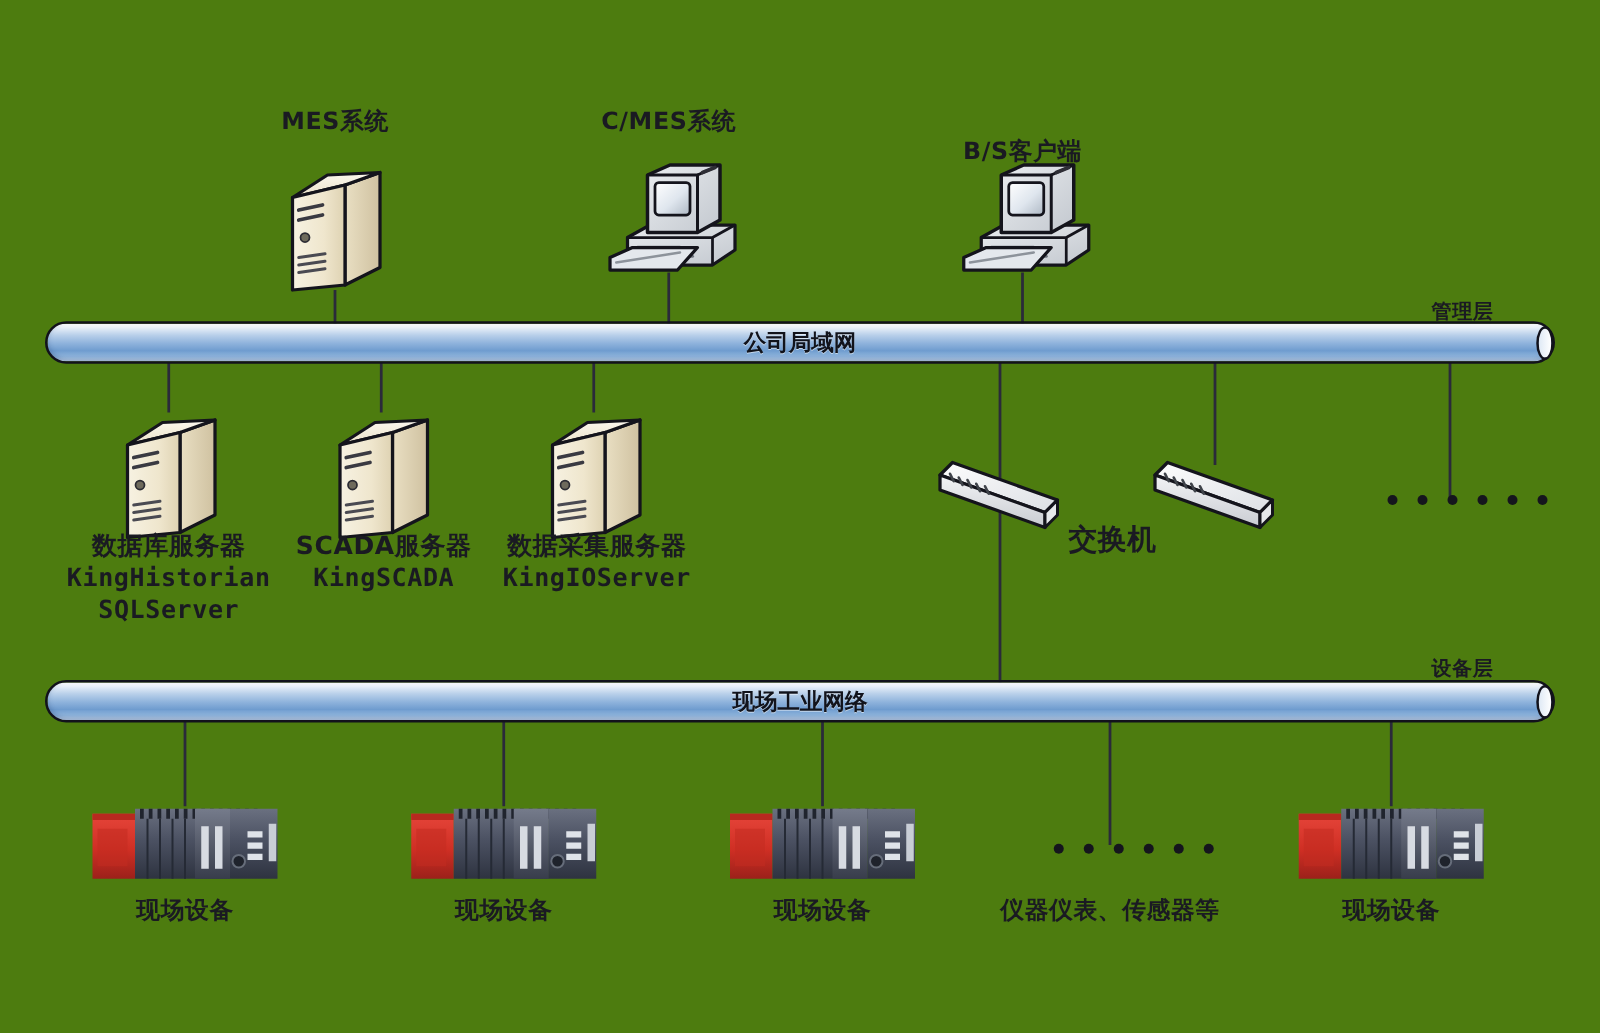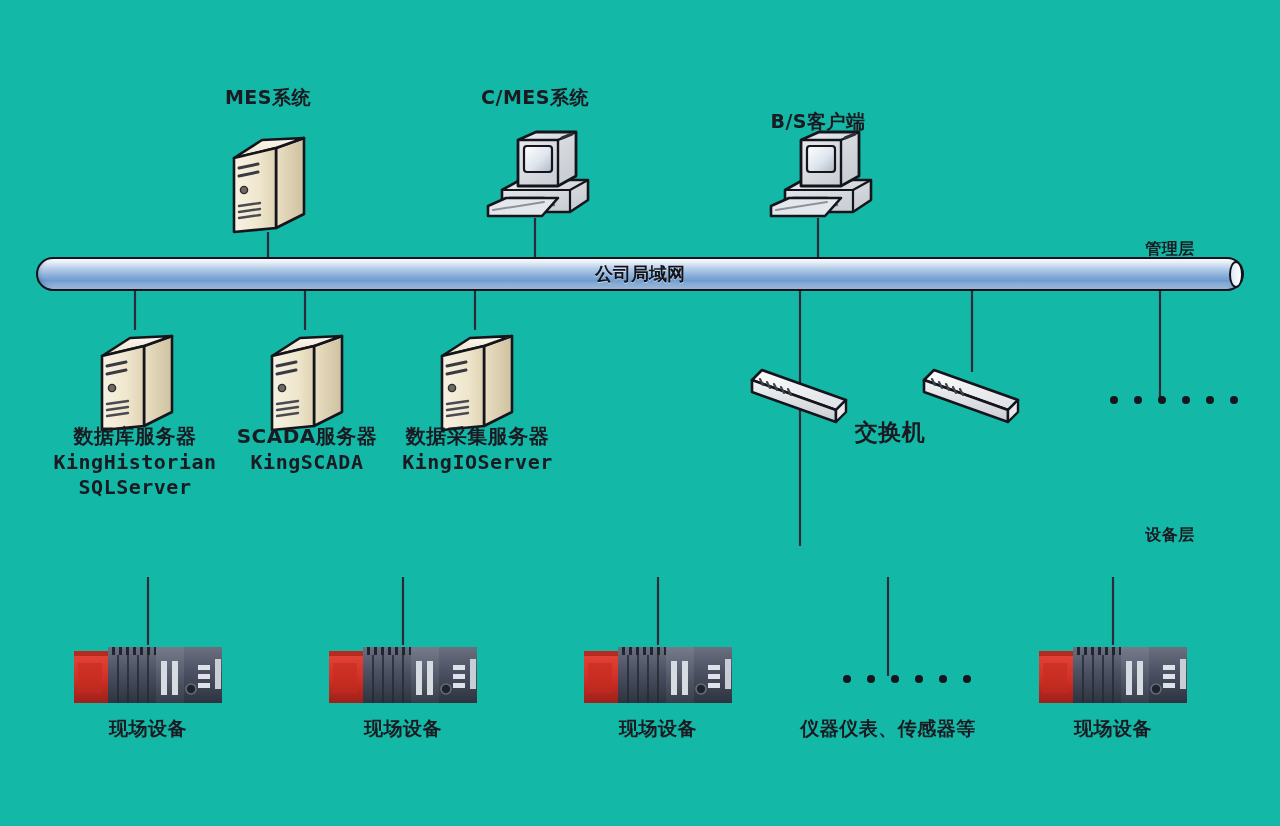--- a/index.html
+++ b/index.html
@@ -8,21 +8,21 @@
     background: #ffffff;
   }
   body {
     width: 1280px; height: 826px;
     font-family: "Liberation Sans", "DejaVu Sans", sans-serif;
     overflow: hidden;
   }
   #canvas {
     position: relative;
     width: 1280px; height: 826px;
-    background: #14b8a6;
+    background: #4d7c0f;
   }
   #wires { position: absolute; left: 0; top: 0; width: 1280px; height: 826px; }
 
   
   .lbl {
     position: absolute;
     color: #1a1a22;
     white-space: pre;
     text-align: center;
     line-height: 1.28;
@@ -307,20 +307,24 @@
     <i></i>
       <i></i>
       <i></i>
       <i></i>
       <i></i>
       <i></i>
   </div>
 
   <div class="lbl lbl-cn layer-label" style="left:1105px; top:506px; width:130px;">设备层</div>
 
+  <div class="bus" style="left:36px; top:544px; width:1208px;">
+    <div class="bus-text lbl-cn bus-label">现场工业网络</div>
+    <div class="cap"></div>
+  </div>
 
   <div class="plc" style="left:72px; top:643px;">
     <svg viewBox="0 0 152 62" xmlns="http://www.w3.org/2000/svg">
       <defs>
         <linearGradient id="plcRed" x1="0" y1="0" x2="0" y2="1">
           <stop offset="0%" stop-color="#e6453a"></stop>
             <stop offset="55%" stop-color="#cf2f24"></stop>
           <stop offset="100%" stop-color="#9c201a"></stop>
         </linearGradient>
         <linearGradient id="plcDark" x1="0" y1="0" x2="0" y2="1">

